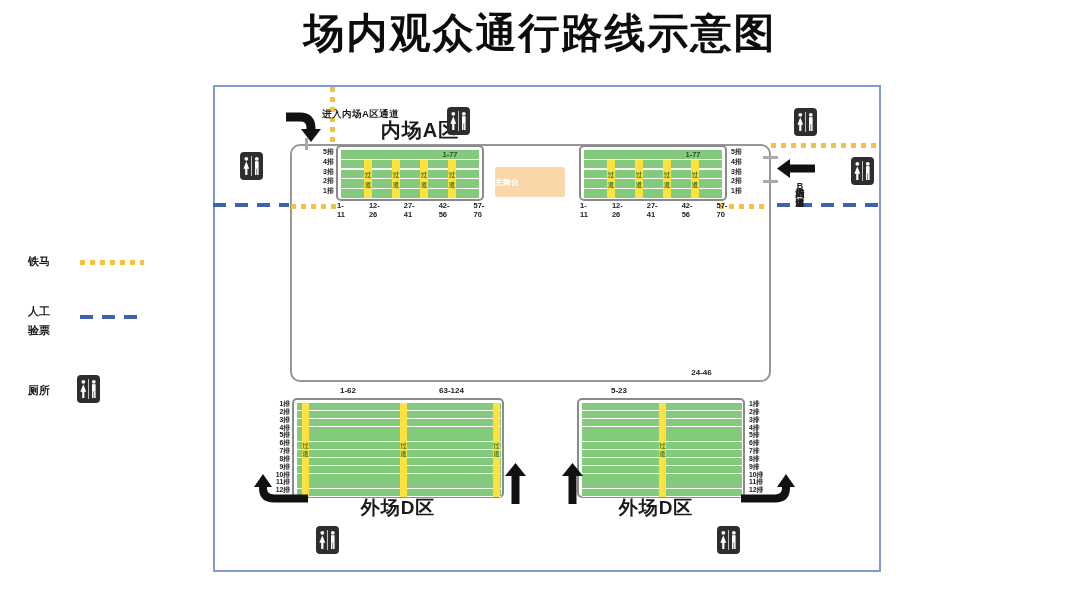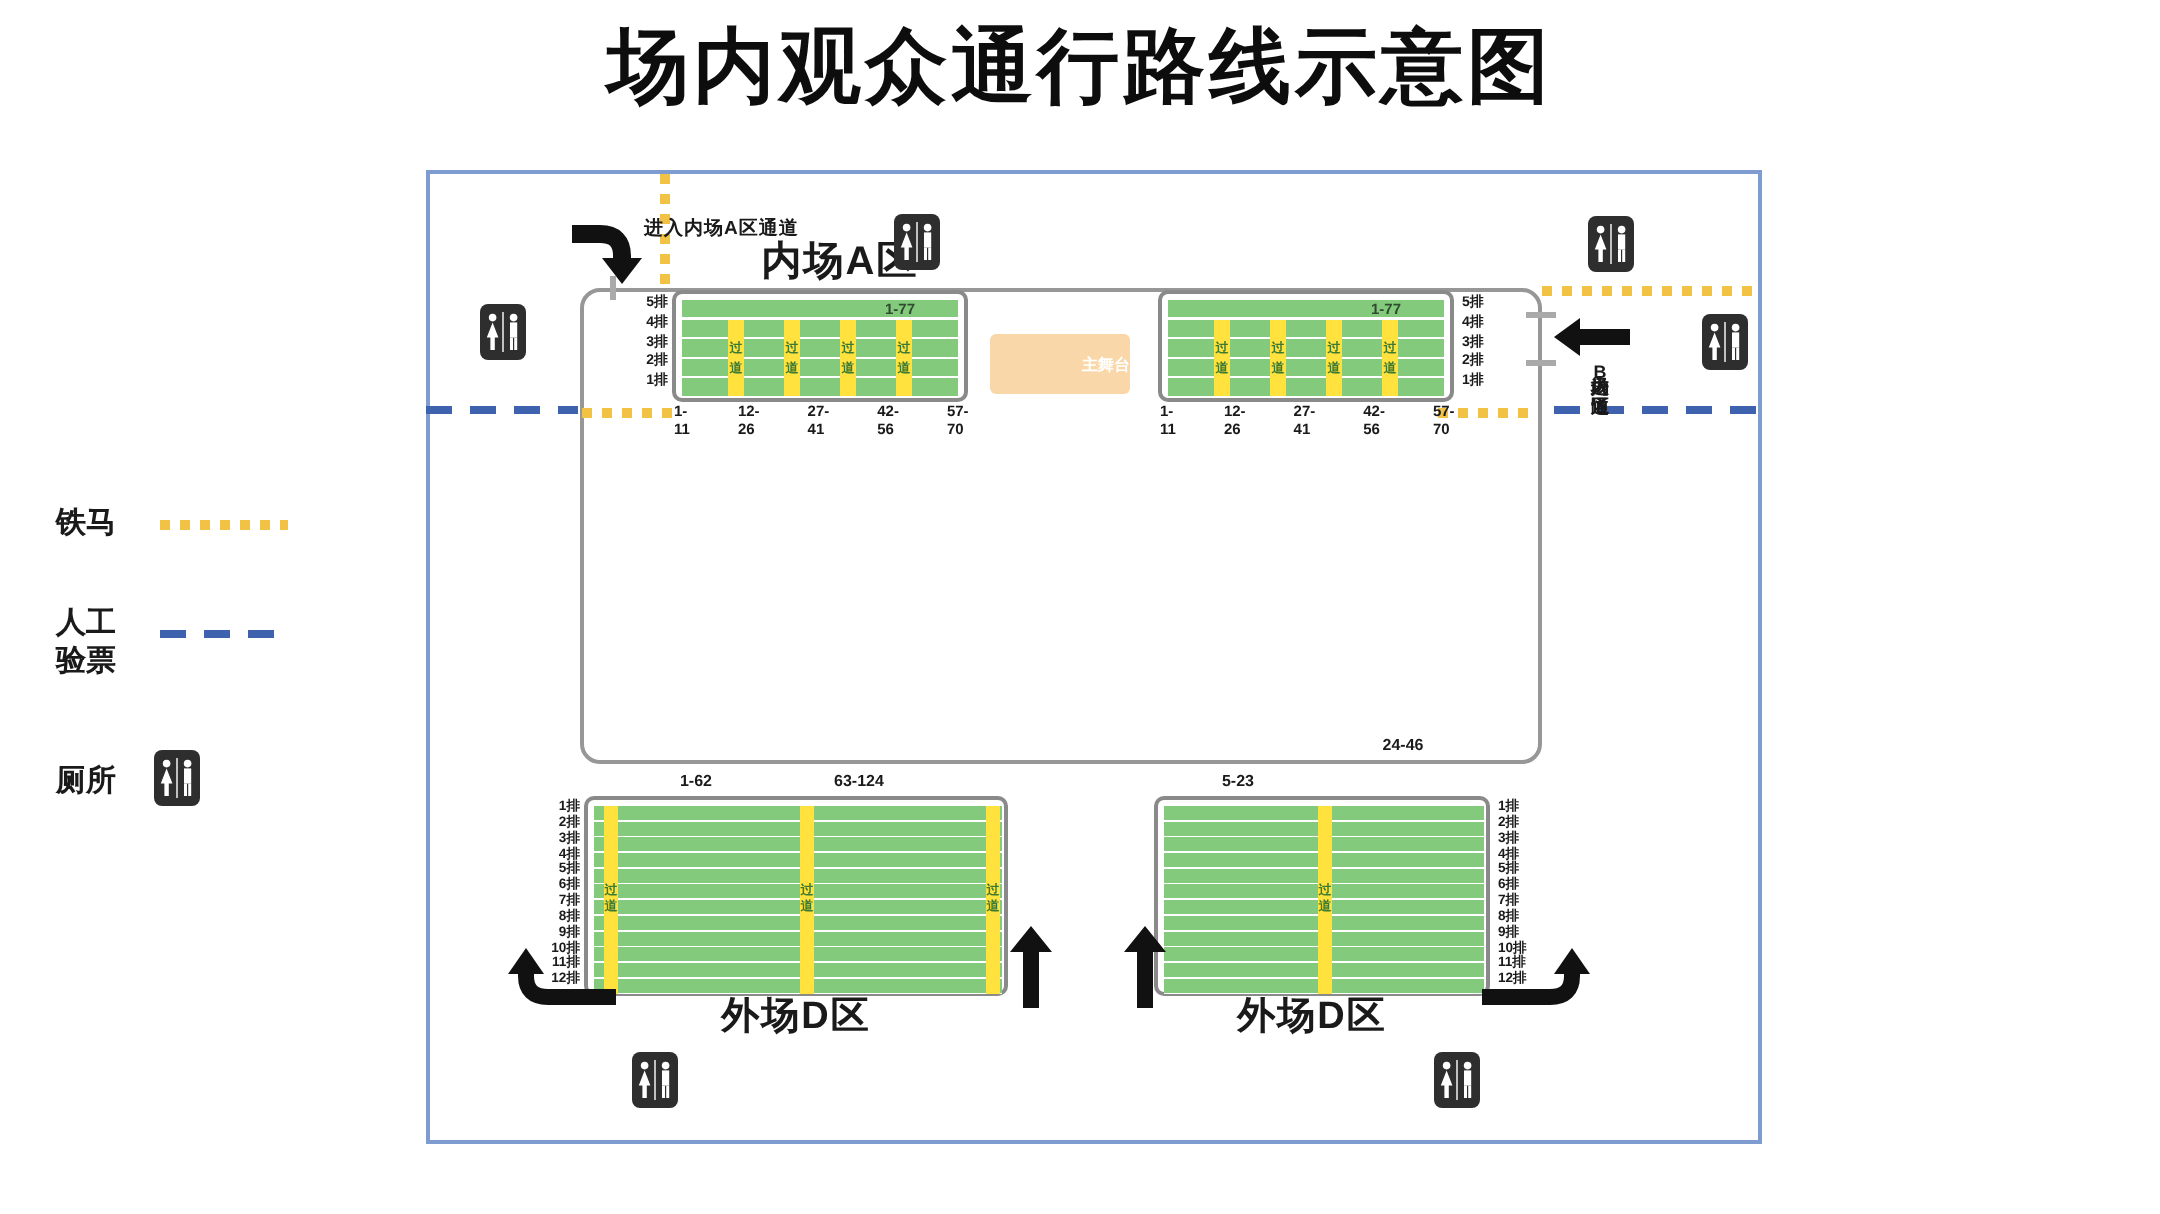--- a/index.html
+++ b/index.html
@@ -3,21 +3,21 @@
 <meta charset="utf-8">
 <style>
   html,body{margin:0;padding:0;background:#fff;}
   .canvas{position:relative;width:1080px;height:607px;background:#fff;overflow:hidden;
           font-family:"Liberation Sans",sans-serif;color:#1a1a1a;border-radius:32px;}
   .abs{position:absolute;}
   .title{position:absolute;left:0;top:6px;width:1080px;text-align:center;
          font-size:41px;font-weight:900;letter-spacing:2px;color:#0d0d0d;margin:0;}
 
   
-  .legend-label{position:absolute;font-size:15px;font-weight:bold;white-space:pre-line;line-height:19px;}
+  .legend-label{position:absolute;font-size:11px;font-weight:bold;white-space:pre-line;line-height:19px;}
 
   
   .dot-h{position:absolute;height:5px;background-image:repeating-linear-gradient(90deg,var(--barrier_yellow) 0 5px,transparent 5px 10px);}
   .dot-v{position:absolute;width:5px;background-image:repeating-linear-gradient(180deg,var(--barrier_yellow) 0 5px,transparent 5px 10px);}
   .dash-h{position:absolute;height:4px;background-image:repeating-linear-gradient(90deg,var(--ticket_blue) 0 13px,transparent 13px 22px);}
 
   
   .frame{position:absolute;left:213px;top:85px;width:668px;height:487px;border:2px solid var(--frame_blue);box-sizing:border-box;}
   .field{position:absolute;left:290px;top:144px;width:481px;height:238px;border:2px solid #979797;
          border-radius:10px;background:#fff;box-sizing:border-box;}
@@ -48,21 +48,21 @@
   .seclab{position:absolute;display:flex;justify-content:space-between;font-size:7.5px;font-weight:bold;padding:0 1px;box-sizing:border-box;gap:24px;}
   .toplab{position:absolute;text-align:center;font-size:8px;font-weight:bold;}
 
   .zone-title{position:absolute;width:100px;text-align:center;font-size:20px;font-weight:900;letter-spacing:1px;}
   .zone-title.sm{font-size:19px;}
 
   .entry-h{position:absolute;font-size:9.5px;font-weight:bold;letter-spacing:0.5px;}
   .entry-v{position:absolute;writing-mode:vertical-rl;text-orientation:upright;font-size:9px;font-weight:bold;line-height:14px;}
 
   .stage{position:absolute;left:495px;top:167px;width:70px;height:30px;background:var(--stage_peach);
-         border-radius:3px;display:flex;align-items:center;justify-content:flex-end;
+         border-radius:3px;display:flex;align-items:center;justify-content:flex-start;
          font-size:8px;font-weight:bold;color:#fff;}
 
   .toilet{position:absolute;width:23px;height:28px;}
   svg{display:block;}
 </style>
 </head>
 <body>
 
 <div class="canvas">
 
@@ -236,21 +236,21 @@
         <circle cx="6.3" cy="6.8" r="1.9" fill="#fff"></circle>
         <path d="M6.3 9.2 L3.4 16.8 L5.2 16.8 L5.2 23 L7.4 23 L7.4 16.8 L9.2 16.8 Z" fill="#fff"></path>
         <circle cx="16.8" cy="6.8" r="1.9" fill="#fff"></circle>
         <rect x="15" y="9.2" width="3.6" height="7.6" fill="#fff"></rect>
         <rect x="15" y="16.8" width="1.5" height="6.2" fill="#fff"></rect>
         <rect x="17.1" y="16.8" width="1.5" height="6.2" fill="#fff"></rect>
       </svg>
   </div>
 
   <div class="toplab" style="left:318px;top:386px;width:60px">1-62</div>
-  <div class="toplab" style="left:392px;top:386px;width:75px">63-124</div>
+  <div class="toplab" style="left:414px;top:386px;width:75px">63-124</div>
 
   <div class="block" style="left:292px;top:398px;width:212px;height:100px">
     <div class="rows-cd" style="width:204px"></div>
     <div class="aisle-cd" style="left:8px">
         <span class="c1">过</span>
         <span class="c2">道</span>
       </div>
     <div class="aisle-cd" style="left:106px">
         <span class="c1">过</span>
         <span class="c2">道</span>

